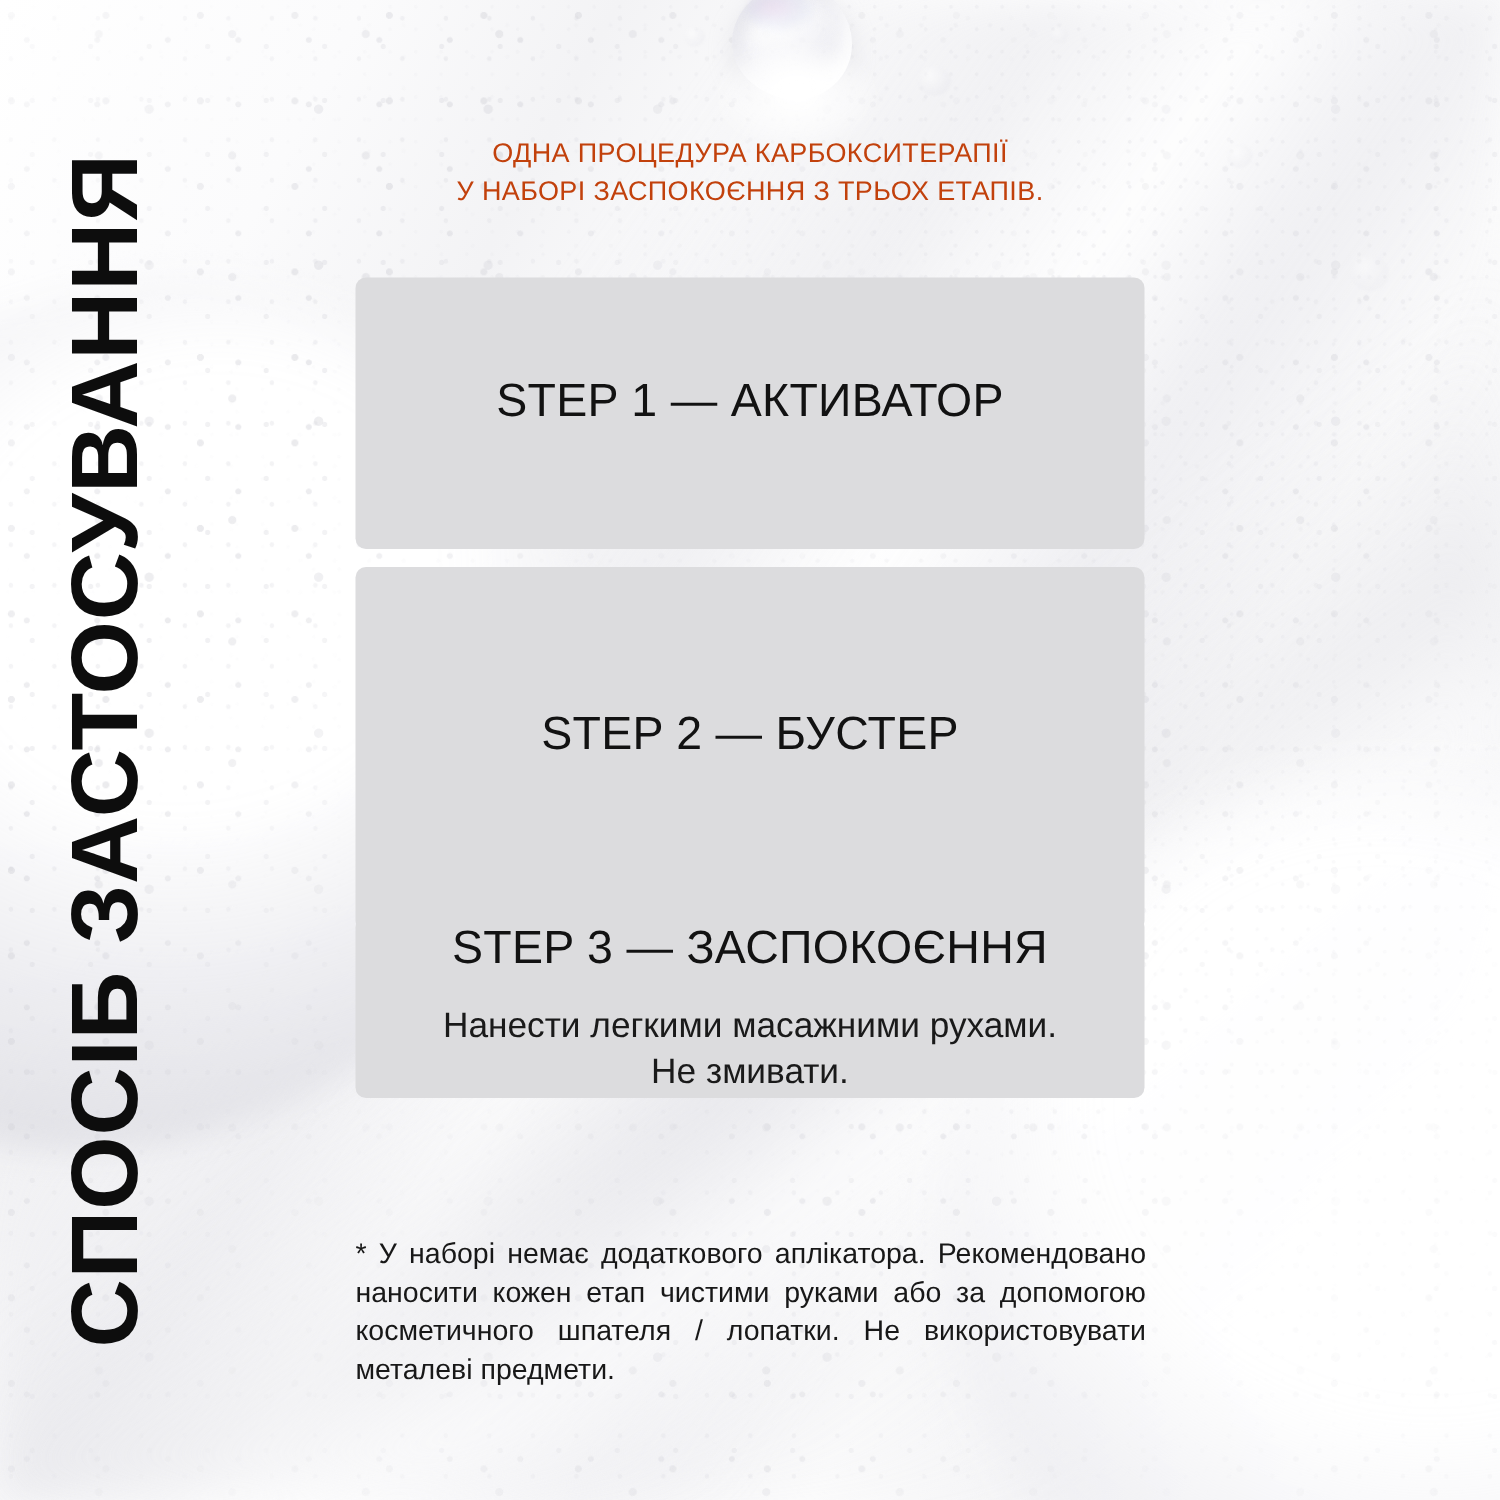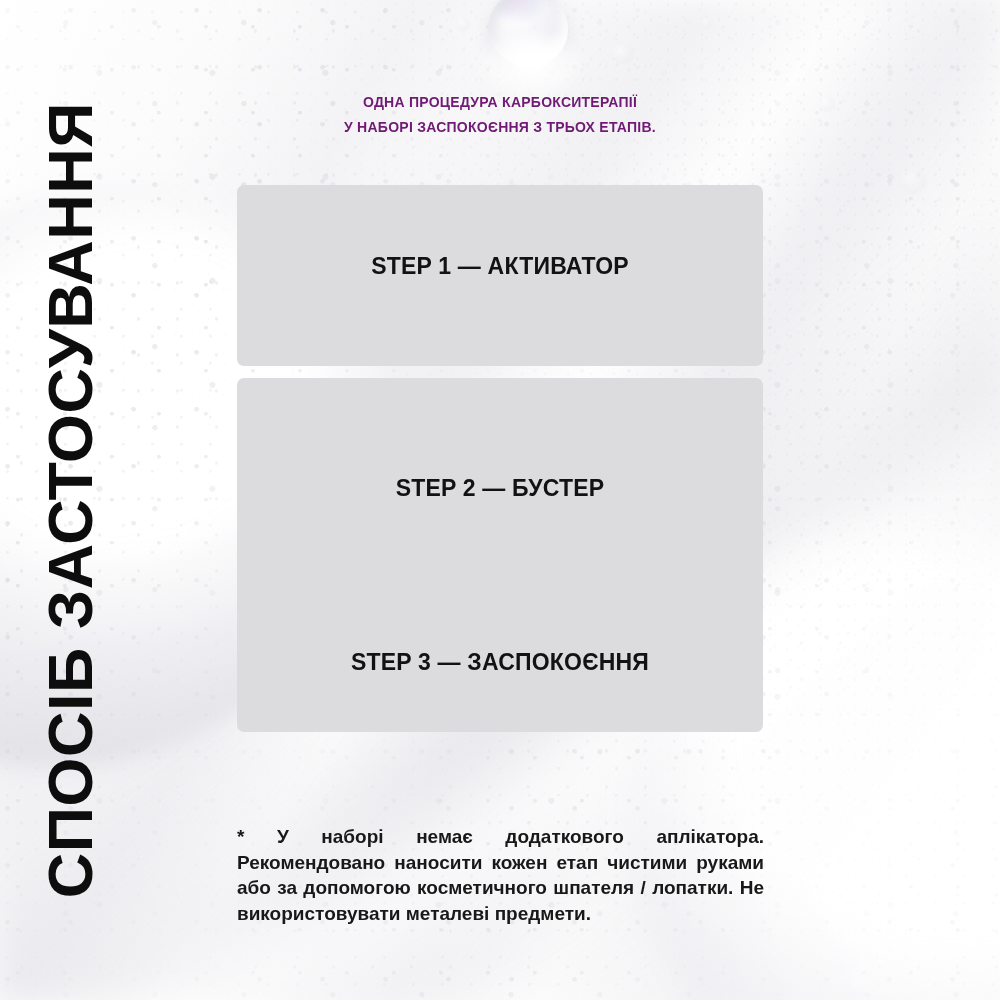--- a/index.html
+++ b/index.html
@@ -125,56 +125,56 @@
     font-stretch:condensed;
     transform-origin:center;
   }
   .side-title span{
     transform:rotate(180deg) scaleY(1.0) scaleX(1.0);
   }
 
   
   .heading{
     position:absolute;left:200px;top:90px;width:600px;
-    text-align:center;color:#701a75;
-    font-weight:700;font-size:14px;line-height:25px;
+    text-align:center;color:#c2410c;
+    font-weight:400;font-size:18px;line-height:25px;
     letter-spacing:.25px;
   }
   .heading .l2{display:block;}
 
   
   .card{
     position:absolute;left:237px;width:526px;
     background:#dcdcde;
     border-radius:7px;
     display:flex;flex-direction:column;align-items:center;justify-content:center;
     box-sizing:border-box;
   }
   #card1{top:185px;height:181px;}
   #card2{top:378px;height:243px;}
   #card3{top:611px;height:121px;}
 
   .card-title{
-    font-weight:700;font-size:23px;color:#121212;
+    font-weight:400;font-size:31px;color:#121212;
     letter-spacing:.2px;text-align:center;
   }
   .card-body{
     font-weight:400;font-size:23.5px;color:#1a1a1a;
     line-height:31px;text-align:center;white-space:pre-line;
   }
   #card1 .card-title{margin-bottom:18px;}
   #card2 .card-title{margin-bottom:22px;}
   #card3 .card-title{margin-bottom:18px;}
   .sub{font-size:.64em;vertical-align:-0.22em;letter-spacing:0;}
 
   
   .footnote{
     position:absolute;left:237px;top:824px;width:527px;
     font-size:19px;line-height:25.5px;color:#181818;
-    text-align:justify;font-weight:700;
+    text-align:justify;font-weight:400;
     white-space:pre-line;
   }
 </style>
 </head>
 <body>
 
 <div id="canvas">
 
   <div class="bg-layer bg-base"></div>
   <div class="bg-layer bg-sweep-a"></div>
@@ -206,17 +206,19 @@
   <div class="card" id="card1">
     <div class="card-title">STEP 1 — АКТИВАТОР</div>
   </div>
 
   <div class="card" id="card2">
     <div class="card-title">STEP 2 — БУСТЕР</div>
   </div>
 
   <div class="card" id="card3">
     <div class="card-title">STEP 3 — ЗАСПОКОЄННЯ</div>
+    <div class="card-body">Нанести легкими масажними рухами.
+Не змивати.</div>
   </div>
 
   <div class="footnote">* У наборі немає додаткового аплікатора. Рекомендовано наносити кожен етап чистими руками або за допомогою косметичного шпателя / лопатки. Не використовувати металеві предмети.</div>
 
 </div>
 
 </body></html>

